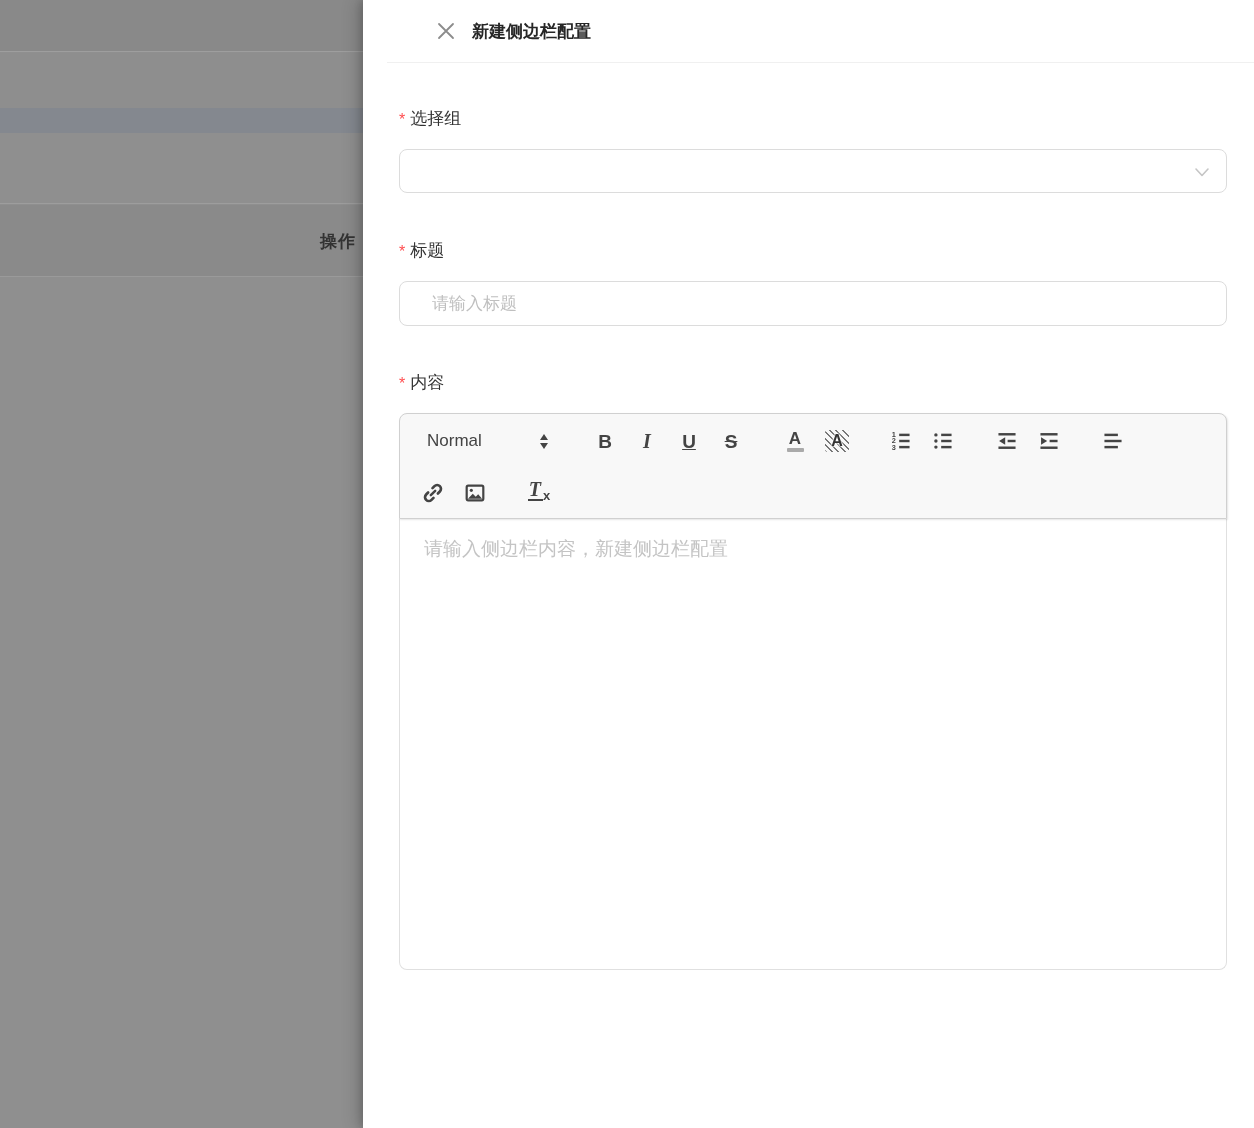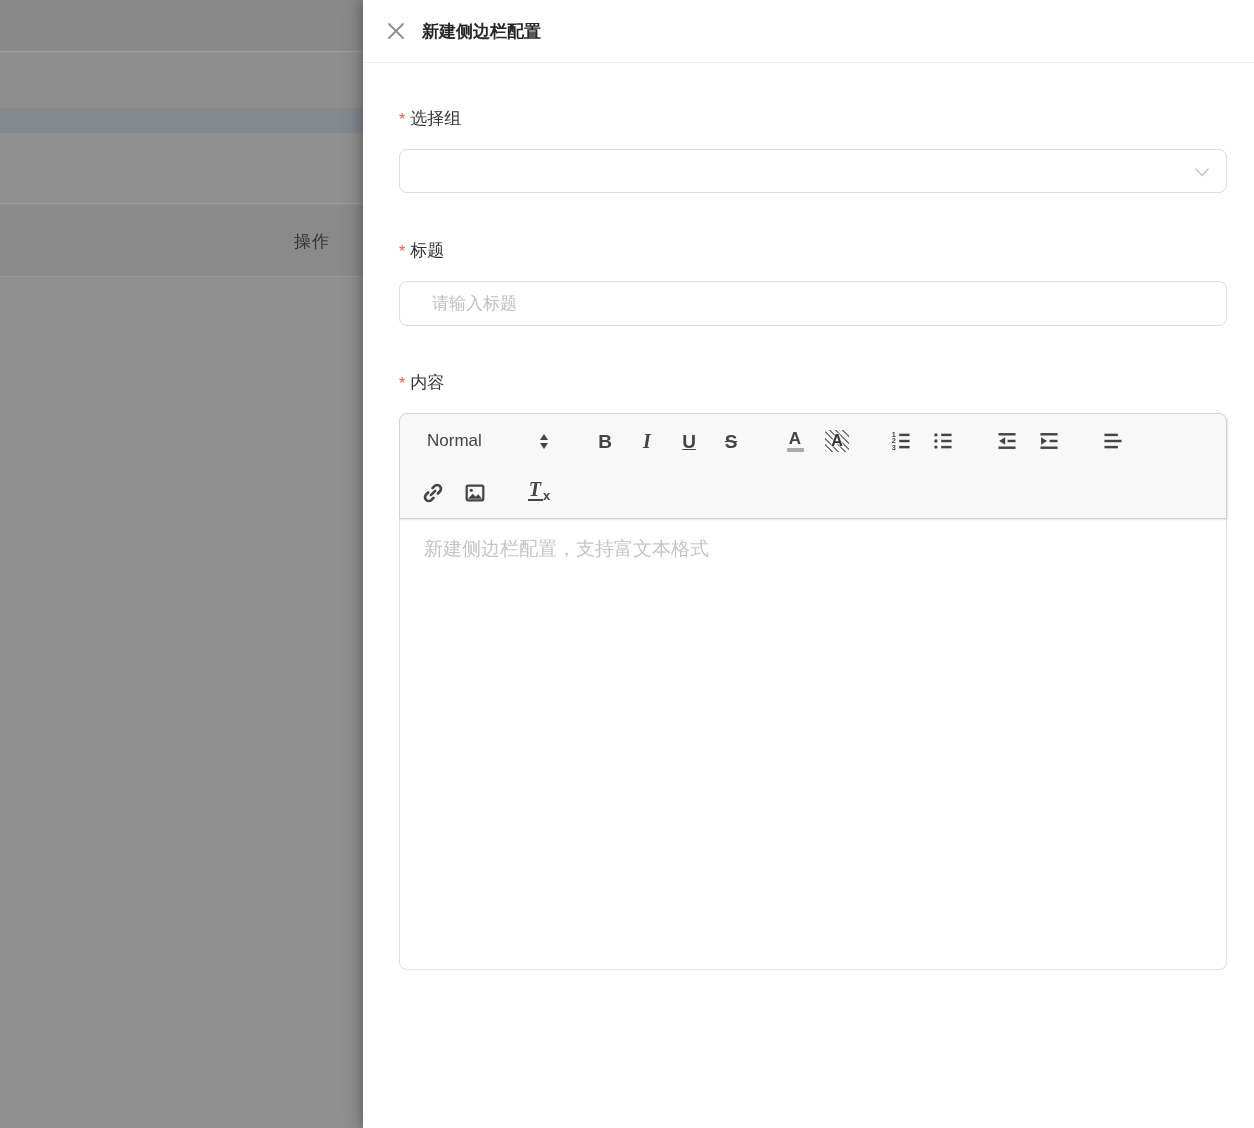--- a/index.html
+++ b/index.html
@@ -8,26 +8,26 @@
 
   
   .underlay { position:absolute; inset:0; }
   .bg-band { position:absolute; left:0; width:100%; }
   .bg-topbar     { top:0;    height:52px;  background:#898989; border-bottom:1px solid #9e9e9e; }
   .bg-row1       { top:53px; height:55px;  background:#8e8e8e; }
   .bg-bluebar    { top:108px;height:25px;  background:#84888f; }
   .bg-row2       { top:133px;height:71px;  background:#8f8f8f; border-bottom:1px solid #9d9d9d; }
   .bg-tablehead  { top:205px;height:72px;  background:#8a8a8a; border-bottom:1px solid #9a9a9a; }
   .bg-rest       { top:278px;height:850px; background:#8f8f8f; }
-  .bg-action-col { position:absolute; left:294px; top:230px; font-size:17px; font-weight:400; color:#333; letter-spacing:1px; }
+  .bg-action-col { position:absolute; left:320px; top:230px; font-size:17px; font-weight:700; color:#333; letter-spacing:1px; }
 
   
   .drawer { position:absolute; left:363px; top:0; width:891px; height:1128px; background:#fff;
             box-shadow:-6px 0 16px rgba(0,0,0,0.16), -3px 0 6px rgba(0,0,0,0.12); }
-  .drawer-header { height:63px; display:flex; align-items:center; padding-left:22px; border-bottom:1px solid #f0f0f0; }
+  .drawer-header { height:63px; display:flex; align-items:center; padding-left:48px; border-bottom:1px solid #f0f0f0;margin-left:24px; }
   .close-btn { width:22px; height:22px; display:flex; align-items:center; justify-content:center; cursor:pointer; margin-right:15px; }
   .drawer-title { font-size:17px; font-weight:700; color:#262626; }
 
   .drawer-body { padding:0 27px 0 36px; }
   .form-label { display:flex; align-items:flex-start; font-size:17px; color:#333; line-height:21px; }
   .req { color:#ff4d4f; margin-right:5px; font-size:16px; line-height:23px; }
   .lbl-group   { margin-top:45px; }
   .lbl-title   { margin-top:47px; }
   .lbl-content { margin-top:46px; }
 
@@ -244,19 +244,19 @@
           <div class="ql-group">
             <div class="tb-btn clean-fmt">
               <span class="t">T</span>
                 <span class="x">x</span>
             </div>
           </div>
 
         </div>
 
         <div class="ql-editorarea">
-          <div class="ql-placeholder">新建侧边栏配置，支持富文本格式</div>
+          <div class="ql-placeholder">请输入侧边栏内容，新建侧边栏配置</div>
         </div>
       </div>
 
     </div>
   </div>
 </div>
 
 </body></html>

